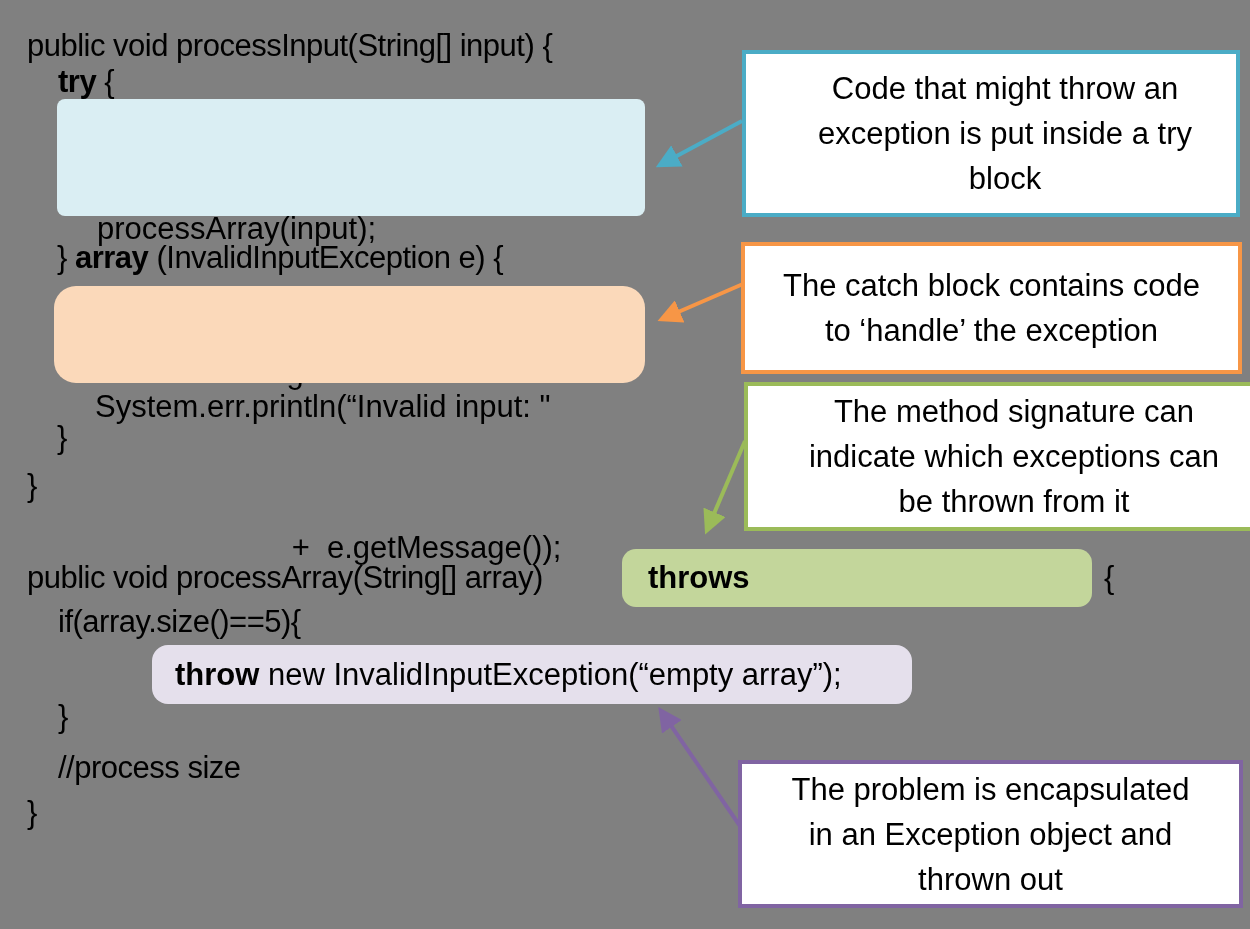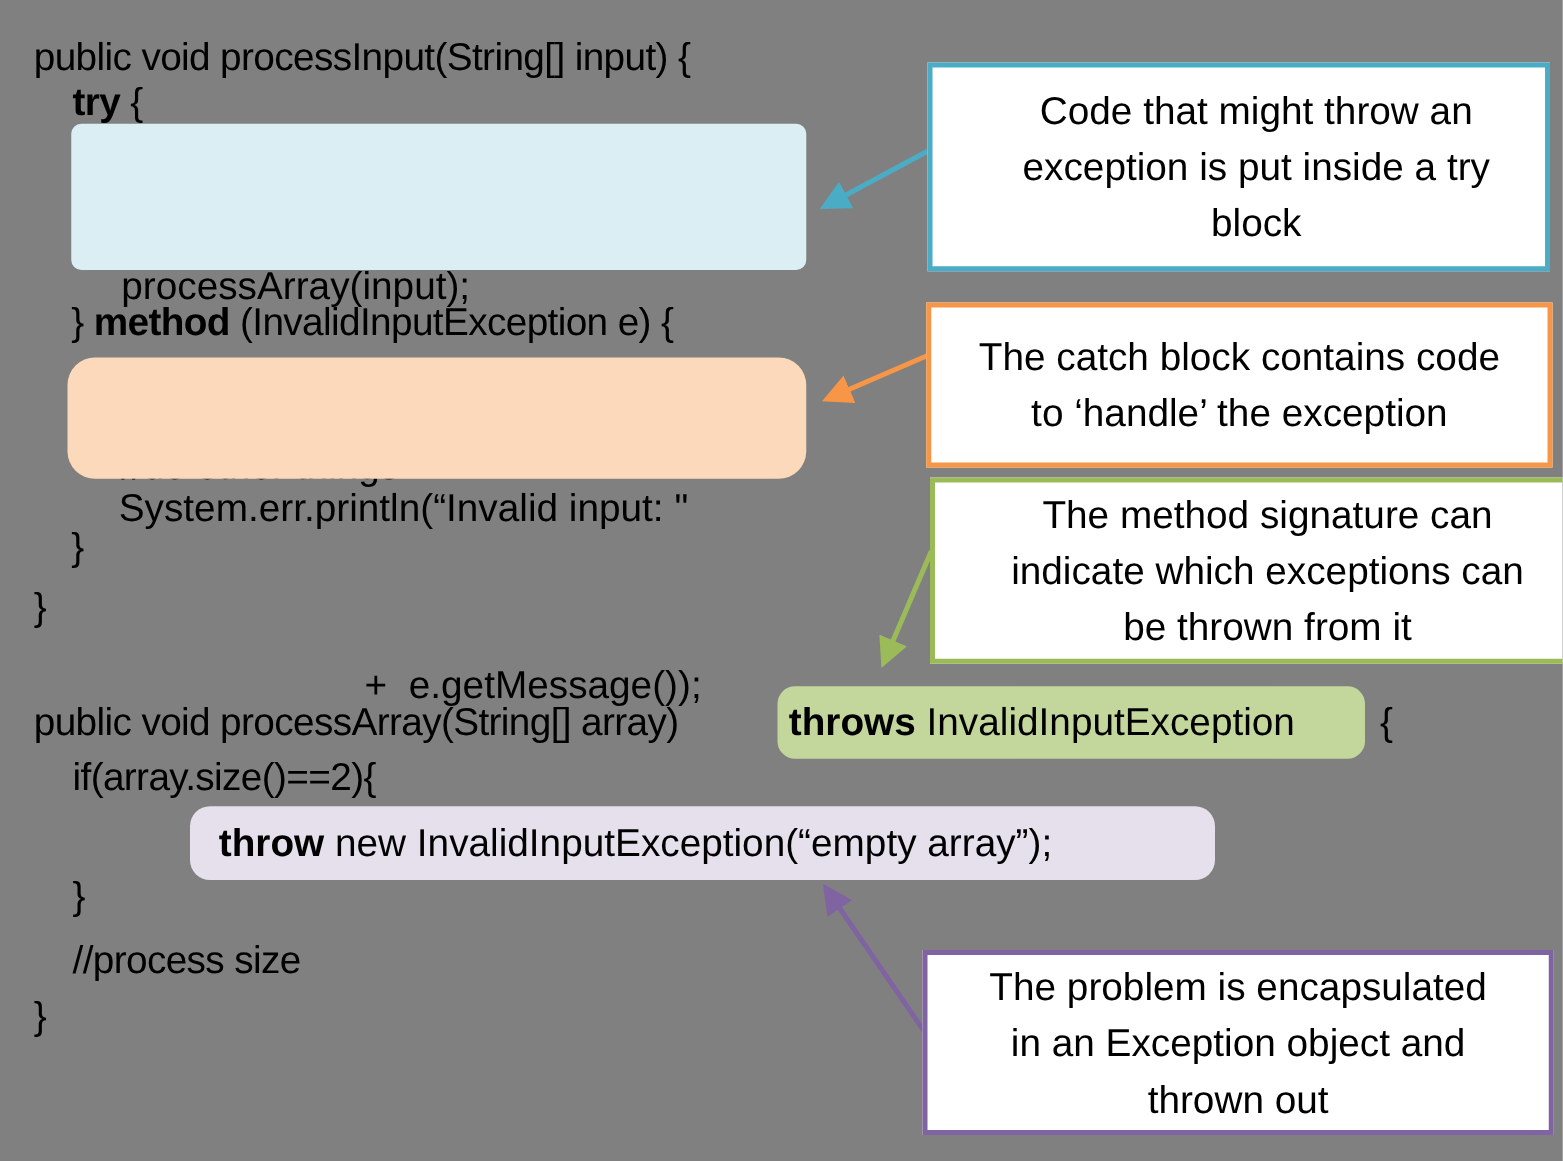--- a/index.html
+++ b/index.html
@@ -24,24 +24,24 @@
   .pill-catchblock {
     left:54px; top:286px; width:591px; height:97px;
     background:#FBD9BA; border-radius:22px;
     font-size:31px; line-height:47px; padding:3px 0 0 41px;
     box-sizing:border-box; white-space:pre;
   }
   .pill-throws {
     left:622px; top:549px; width:470px; height:58px;
     background:#C3D69B; border-radius:14px;
     font-size:31px; display:flex; align-items:center;
-    padding-left:9px; box-sizing:border-box; white-space:pre;
+    padding-left:26px; box-sizing:border-box; white-space:pre;
   }
   .pill-throw {
-    left:152px; top:645px; width:820px; height:59px;
+    left:152px; top:645px; width:760px; height:59px;
     background:#E5E0EC; border-radius:16px;
     font-size:31px; display:flex; align-items:center;
     padding-left:23px; box-sizing:border-box; white-space:pre;
   }
   .pill .kw { font-weight:bold; }
   .indent2 { margin-left:113px;text-align:center; }
   .callout {
     position:absolute; background:#FFFFFF; color:#000;
     display:flex; align-items:center; justify-content:center;
     text-align:center; font-size:31px; line-height:45px;
@@ -81,37 +81,37 @@
 
   <div class="code" style="left:27px; top:28px">public void processInput(String[] input) {</div>
 
   <div class="code" style="left:58px; top:64px"><span class="kw">try</span><span> {</span></div>
 
   <div class="pill pill-tryblock">
     <div>processArray(input);</div>
     <div>//do other things</div>
   </div>
 
-  <div class="code" style="left:57px; top:240px"><span>} </span><span class="kw">method</span><span> (InvalidInputException e) {</span></div>
+  <div class="code" style="left:57px; top:240px"><span>} </span><span class="kw">array</span><span> (InvalidInputException e) {</span></div>
 
   <div class="pill pill-catchblock">
     <div>System.err.println(“Invalid input: "</div>
     <div class="indent2">+  e.getMessage());</div>
   </div>
 
   <div class="code" style="left:57px; top:420px">}</div>
   <div class="code" style="left:27px; top:468px">}</div>
 
   <div class="code" style="left:27px; top:560px">public void processArray(String[] array)</div>
 
-  <div class="pill pill-throws"><span class="kw">throws</span><span> InvalidInputException</span></div>
+  <div class="pill pill-throws"><span class="kw">throws</span></div>
 
   <div class="code" style="left:1104px; top:560px">{</div>
 
-  <div class="code" style="left:58px; top:604px">if(array.size()==2){</div>
+  <div class="code" style="left:58px; top:604px">if(array.size()==5){</div>
 
   <div class="pill pill-throw"><span class="kw">throw</span><span> new InvalidInputException(“empty array”);</span></div>
 
   <div class="code" style="left:58px; top:699px">}</div>
   <div class="code" style="left:58px; top:750px">//process size</div>
   <div class="code" style="left:27px; top:795px">}</div>
 
   <div class="callout callout-try">Code that might throw an
 exception is put inside a try
 block</div>

